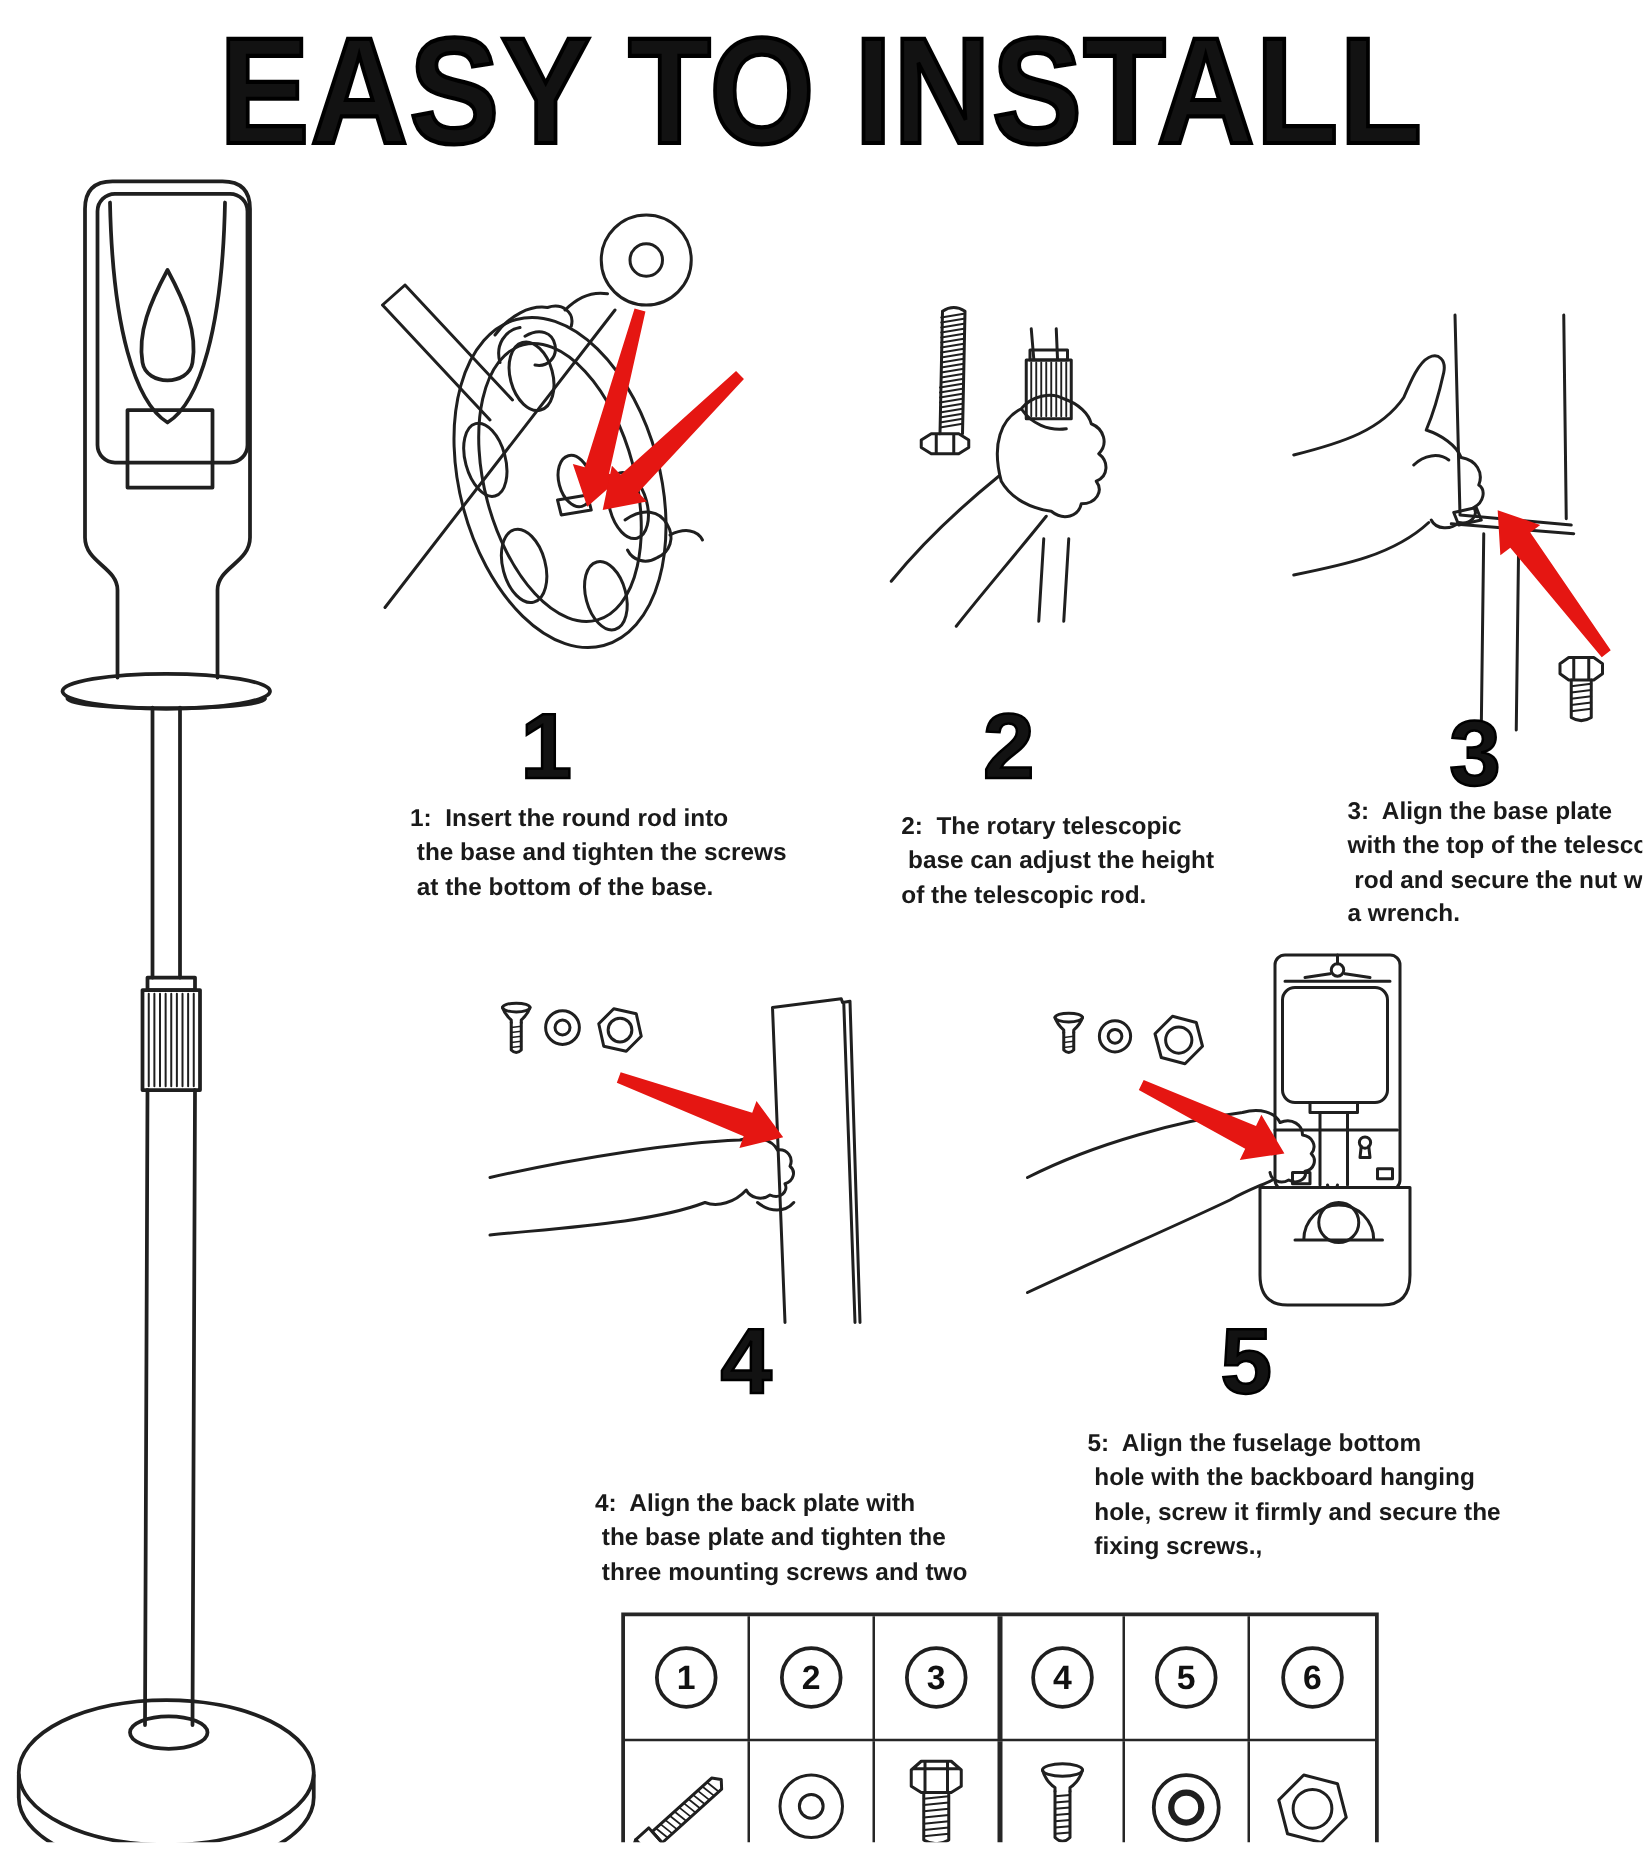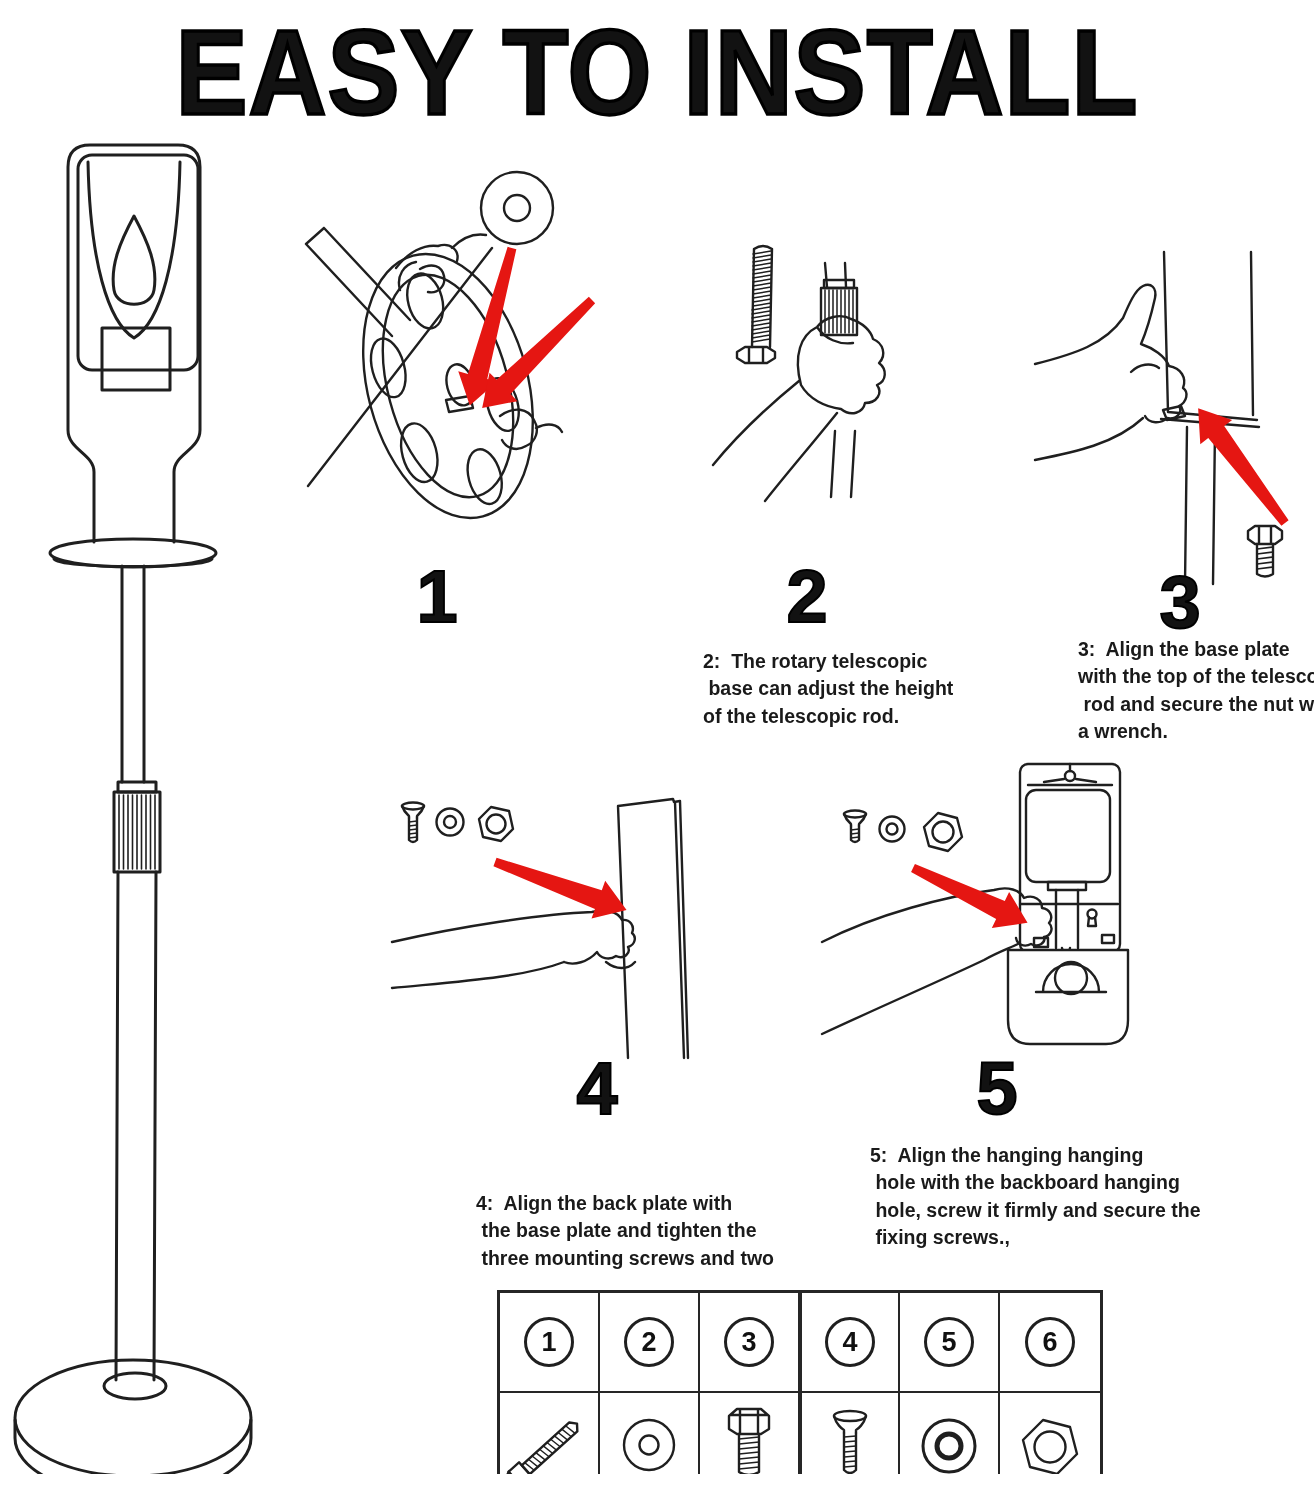--- a/index.html
+++ b/index.html
@@ -174,38 +174,43 @@
     </g>
     <path class="arrow" transform="translate(91,116) rotate(25.6)" d="M0,-4.5 L97,-10 L97,-20 L127,0 L97,20 L97,10 L0,4.5 Z"></path>
   </svg>
 
   <div class="abs step-num" style="left:437px;top:560px;">1</div>
   <div class="abs step-num" style="left:807px;top:560px;">2</div>
   <div class="abs step-num" style="left:1180px;top:566px;">3</div>
   <div class="abs step-num" style="left:597px;top:1052px;">4</div>
   <div class="abs step-num" style="left:997px;top:1052px;">5</div>
 
-  <div class="abs caption" style="left:703px;top:648px;">
+  <div class="abs caption" style="left:328px;top:642px;">
+    <div class="cap-line">1:  Insert the round rod into</div>
+    <div class="cap-line"> the base and tighten the screws</div>
+    <div class="cap-line"> at the bottom of the base.</div>
+  </div>
+  <div class="abs caption" style="left:721px;top:648px;">
     <div class="cap-line">2:  The rotary telescopic</div>
     <div class="cap-line"> base can adjust the height</div>
     <div class="cap-line">of the telescopic rod.</div>
   </div>
   <div class="abs caption" style="left:1078px;top:636px;">
     <div class="cap-line">3:  Align the base plate</div>
     <div class="cap-line">with the top of the telescopic</div>
     <div class="cap-line"> rod and secure the nut with</div>
     <div class="cap-line">a wrench.</div>
   </div>
   <div class="abs caption" style="left:476px;top:1190px;">
     <div class="cap-line">4:  Align the back plate with</div>
     <div class="cap-line"> the base plate and tighten the</div>
     <div class="cap-line"> three mounting screws and two</div>
   </div>
   <div class="abs caption" style="left:870px;top:1142px;">
-    <div class="cap-line">5:  Align the hanging hanging</div>
+    <div class="cap-line">5:  Align the fuselage bottom</div>
     <div class="cap-line"> hole with the backboard hanging</div>
     <div class="cap-line"> hole, screw it firmly and secure the</div>
     <div class="cap-line"> fixing screws.,</div>
   </div>
 
   <div id="parts-table" class="abs">
     <div class="pcell">
         <span class="num-circle">1</span>
       </div>
     <div class="pcell">

